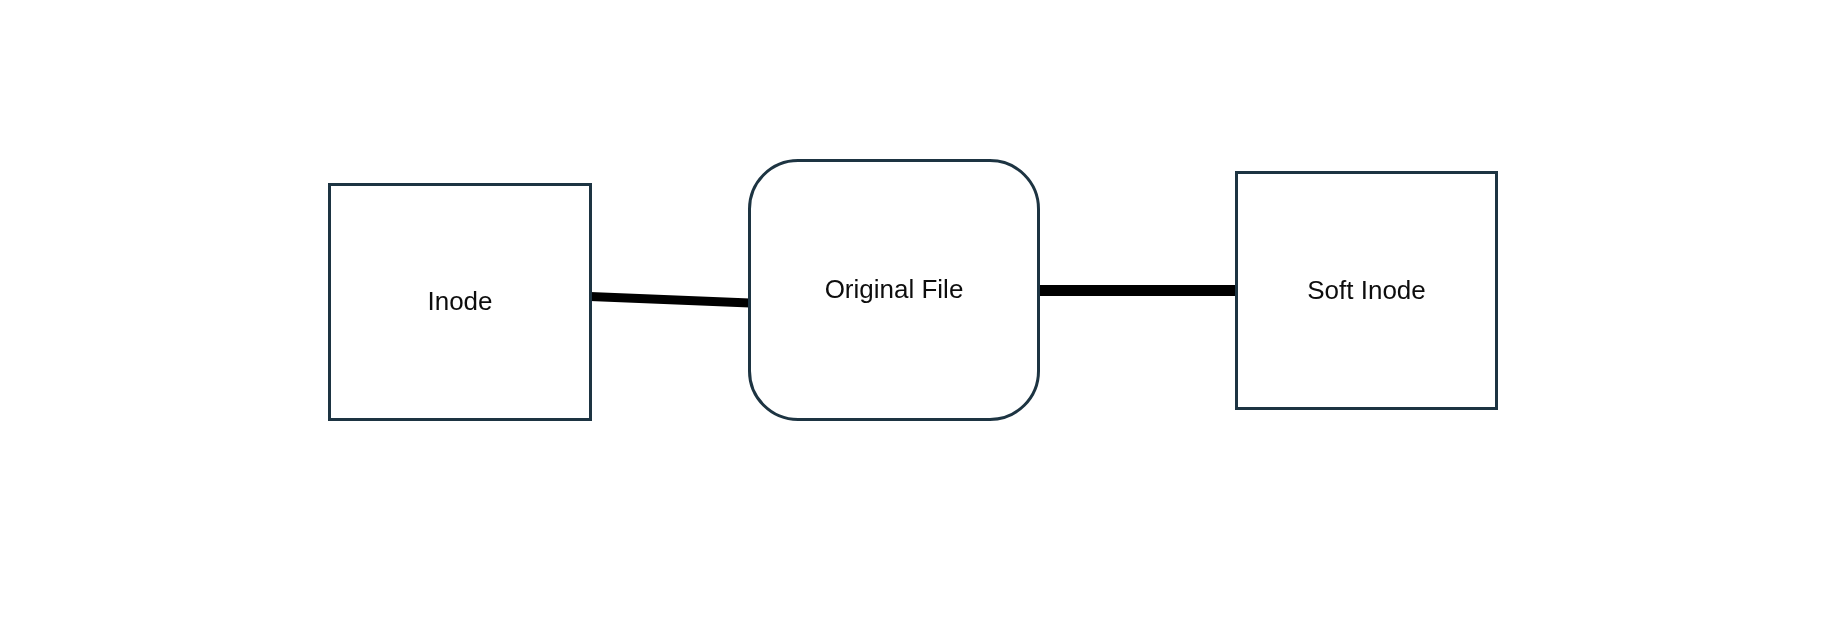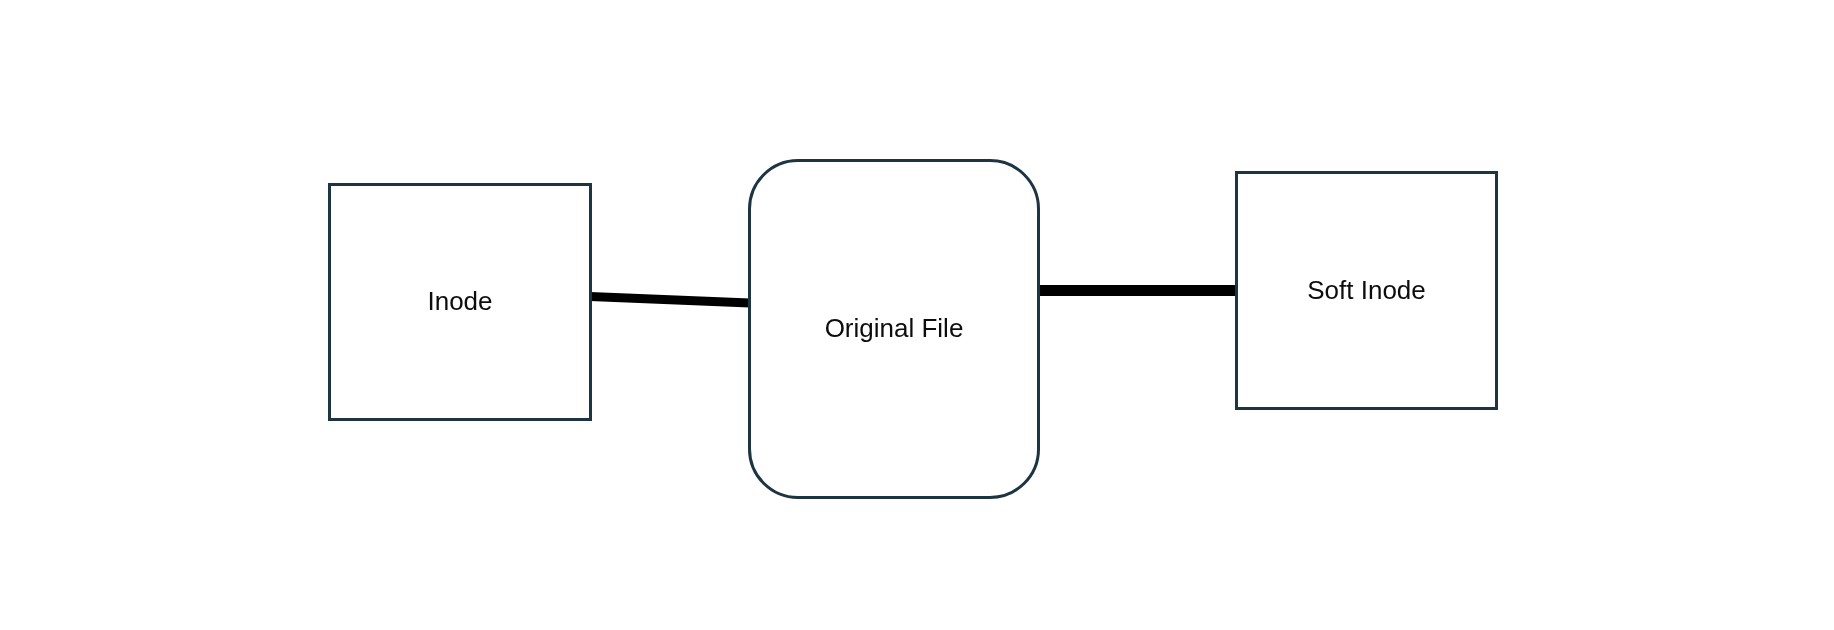--- a/index.html
+++ b/index.html
@@ -35,21 +35,21 @@
   .node-inode {
     left: 328px;
     top: 183px;
     width: 264px;
     height: 238px;
   }
   .node-original-file {
     left: 748px;
     top: 159px;
     width: 292px;
-    height: 340px;
+    height: 262px;
     border-radius: 50px;
   }
   .node-soft-link {
     left: 1235px;
     top: 171px;
     width: 263px;
     height: 239px;
   }
   .connector {
     position: absolute;

